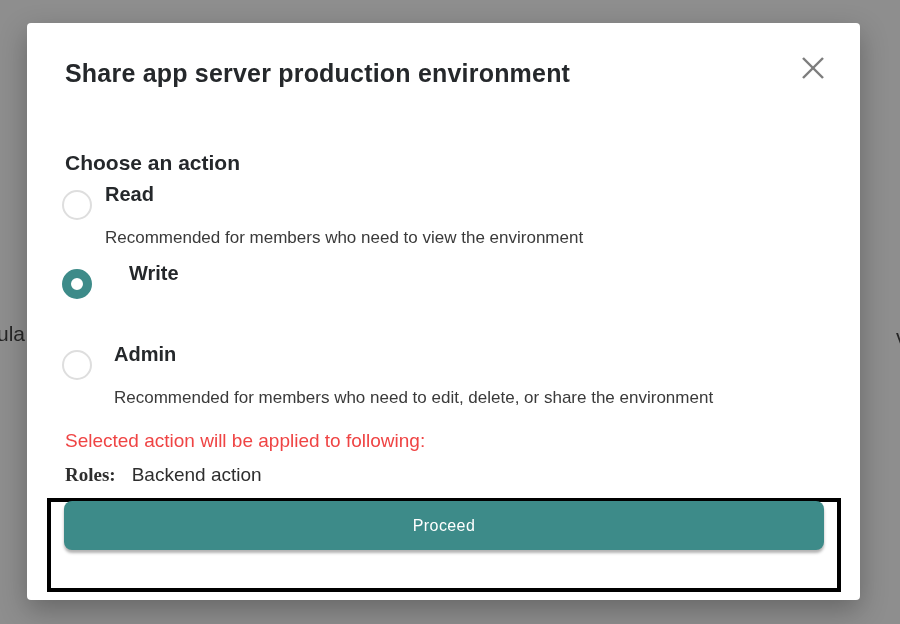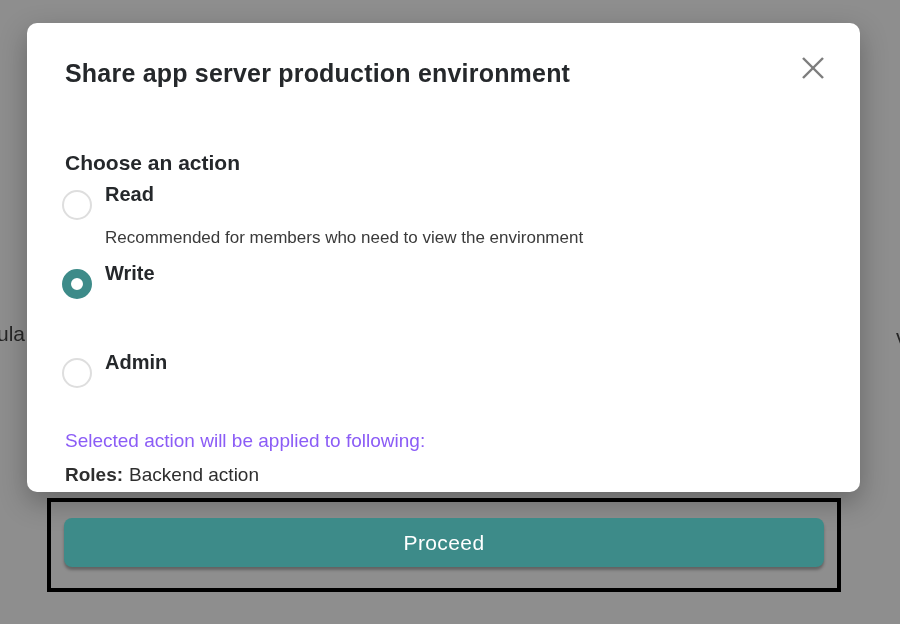--- a/index.html
+++ b/index.html
@@ -22,23 +22,23 @@
     color: #262626;
     white-space: nowrap;
   }
   .bg-frag-left  { left: -3px; top: 322px; }
   .bg-frag-right { left: 856px; top: 325px; margin-left: 40px; }
 
   
   .modal {
     position: absolute;
     left: 27px; top: 23px;
-    width: 833px; height: 469px;
+    width: 833px; height: 577px;
     background: #ffffff;
-    border-radius: 10px;
+    border-radius: 4px;
     box-shadow: 0 10px 28px rgba(0,0,0,0.28);
   }
 
   .modal-title {
     position: absolute;
     left: 38px; top: 36px;
     font-size: 25px;
     font-weight: bold;
     color: #25282b;
     letter-spacing: 0.2px;
@@ -67,22 +67,22 @@
 
   
   .option {
     position: absolute;
     left: 35px;
     display: flex;
     align-items: flex-start;
     cursor: pointer;
   }
   .option-0 { top: 160px; }
-  .option-1 { top: 239px; }
-  .option-2 { top: 328px; }
+  .option-1 { top: 239px; gap: 24px; }
+  .option-2 { top: 320px; gap: 9px; }
 
   .radio {
     flex: 0 0 auto;
     width: 30px; height: 30px;
     margin-top: 7px;
     border-radius: 50%;
     border: 2px solid #dedede;
     background: #ffffff;
   }
   .radio.selected { border: 9px solid var(--accent); }
@@ -99,49 +99,49 @@
     font-size: 17px;
     color: #3a3a3a;
     line-height: 20px;
     white-space: nowrap;
   }
 
   .summary-line {
     position: absolute;
     left: 38px; top: 407px;
     font-size: 19px;
-    color: #8b5cf6;
+    color: #ef4444;
     white-space: nowrap;
   }
   .roles-line {
     position: absolute;
     left: 38px; top: 441px;
     font-size: 19px;
     color: #2e2e2e;
     white-space: nowrap;
   }
-  .roles-line .roles-label { font-weight: bold; margin-right: 6px; }
+  .roles-line .roles-label { font-weight: bold; margin-right: 16px; font-family: Liberation Serif, serif; }
 
   
   .highlight-box {
     position: absolute;
     left: 20px; top: 475px;
     width: 794px; height: 94px;
     border: 4px solid var(--highlight);
     pointer-events: none;
   }
 
   .proceed-btn {
     position: absolute;
-    left: 37px; top: 495px;
+    left: 37px; top: 478px;
     width: 760px; height: 49px;
     background: var(--accent);
     color: #ffffff;
     font-family: "Liberation Sans", sans-serif;
-    font-size: 21px;
+    font-size: 16px;
     letter-spacing: 0.4px;
     border: none;
     border-radius: 8px;
     cursor: pointer;
     box-shadow: 0 3px 3px rgba(0,0,0,0.30);
   }
 </style>
 </head>
 <body>
 
@@ -173,20 +173,21 @@
     <span class="radio selected"></span>
     <span class="option-texts">
       <div class="option-label">Write</div>
     </span>
   </div>
 
   <div class="option option-2">
     <span class="radio"></span>
     <span class="option-texts">
       <div class="option-label">Admin</div>
+      <div class="option-desc">Recommended for members who need to edit, delete, or share the environment</div>
     </span>
   </div>
 
   <div class="summary-line">Selected action will be applied to following:</div>
 
   <div class="roles-line">
     <span class="roles-label">Roles:</span><span>Backend action</span>
   </div>
 
   <div class="highlight-box"></div>

